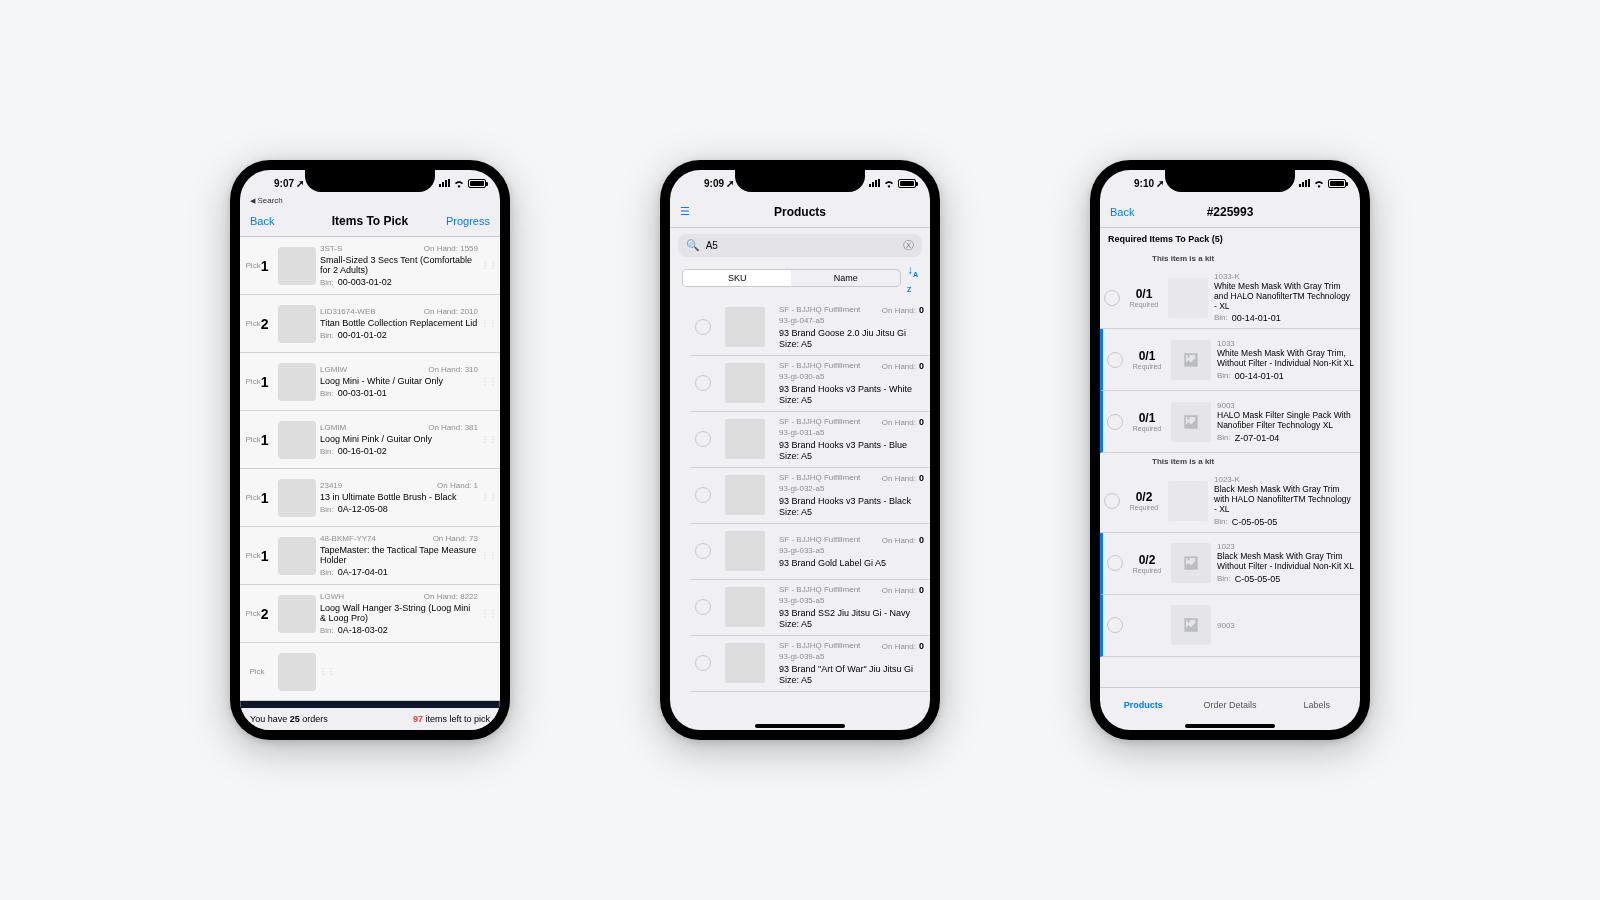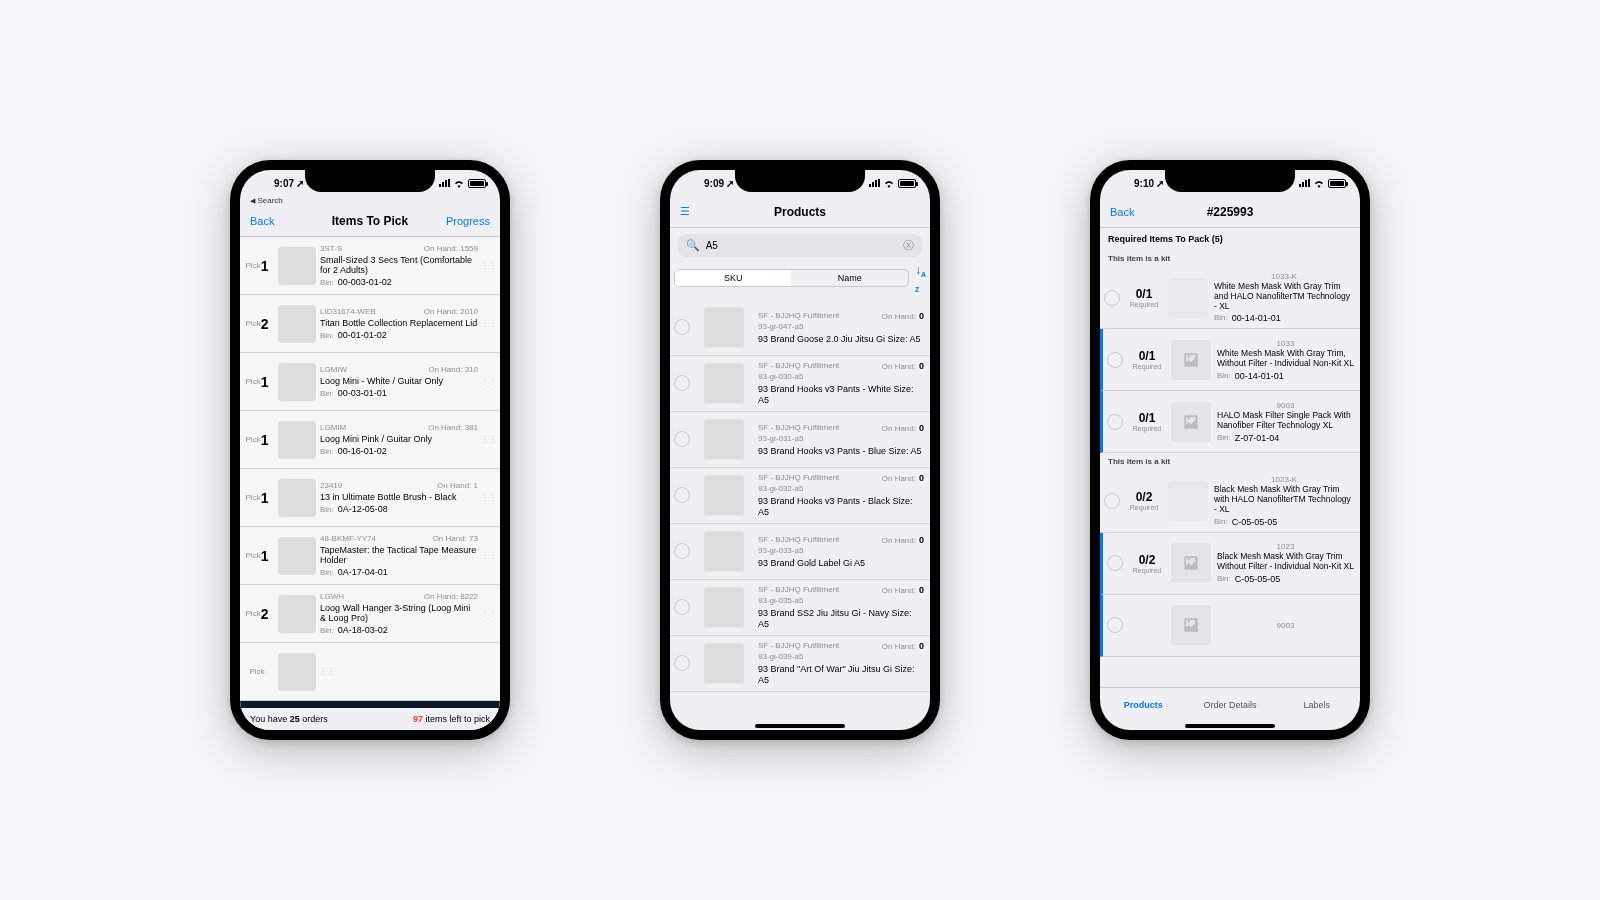--- a/index.html
+++ b/index.html
@@ -126,66 +126,67 @@
 .search-wrap { padding:6px 8px; }
 .search-box {
   display:flex; align-items:center;
   background:#e3e3e8; border-radius:8px;
   padding:4px 8px; gap:6px;
 }
 .search-box input {
   flex:1; border:none; background:transparent; outline:none; font-size:10px;
 }
 .search-box .clear { color:#8e8e93; font-size:11px; }
-.seg-wrap { display:flex; align-items:center; padding:0 4px 6px; gap:6px; }
+.seg-wrap { display:flex; align-items:center; padding:0 12px 6px; gap:6px; }
 .seg {
   flex:1; display:flex; border:1px solid #c8c7cc; border-radius:5px; overflow:hidden; background:#efeff4;
 }
 .seg-btn { flex:1; text-align:center; font-size:9px; padding:3px 0; }
 .seg-btn.active { background:#fff; }
 .sort-ico { color:#007aff; font-size:12px; font-weight:600; }
 .prod-list { flex:1; overflow:hidden; }
 .prod-row {
   display:flex; align-items:center; gap:14px;
   border-bottom:1px solid #d1d1d6;
   padding:4px 6px 4px 4px;
   min-height:56px;
+  margin-left:21px;
 }
 .prod-row .radio { width:16px; height:16px; border:1.5px solid #c7c7cc; border-radius:50%; flex-shrink:0; }
 .prod-row .pthumb { width:40px; height:40px; background:#ddd; border-radius:2px; flex-shrink:0;}
 .prod-body { flex:1; display:flex; flex-direction:column; gap:1px; }
 .prod-body .ln1 { display:flex; justify-content:space-between; font-size:8px; color:#8e8e93; }
 .prod-body .sku { font-size:8px; color:#8e8e93; }
 .prod-body .pname { font-size:9px; color:#000; line-height:1.15; margin-top:2px; }
 .prod-body .onhand { display:flex; gap:3px; align-items:baseline; font-size:8px; color:#8e8e93; }
 .prod-body .onhand .ohv { color:#000; font-weight:600; font-size:9px; }
 
 
 .req-head {
   font-size:9px; font-weight:600; padding:6px 8px;
 }
 .kit-head {
-  font-size:8px; font-weight:600; padding:4px 8px; color:#444;
+  font-size:8px; font-weight:600; padding:4px 8px; color:#444;margin-left:44px;
 }
 .kit-sub {
   border-left:3px solid #007aff;
 }
 .pack-row {
   display:flex; align-items:center; gap:6px;
   border-bottom:1px solid #d1d1d6;
   padding:5px 6px 5px 4px;
   min-height:62px;
 }
 .pack-row .radio { width:16px; height:16px; border:1.5px solid #c7c7cc; border-radius:50%; flex-shrink:0; }
 .req-col { width:36px; display:flex; flex-direction:column; align-items:center; }
 .req-col .frac { font-size:12px; font-weight:600; }
 .req-col .rq { font-size:7px; color:#8e8e93; }
 .pack-thumb { width:40px; height:40px; background:#e8e8ec; border-radius:3px; display:flex; align-items:center; justify-content:center; color:#bbb; font-size:7px; flex-shrink:0;}
 .pack-body { flex:1; display:flex; flex-direction:column; }
-.pack-body .psku { font-size:8px; color:#8e8e93;text-align:center; }
+.pack-body .psku { font-size:8px; color:#8e8e93; }
 .pack-body .pname3 { font-size:8.5px; color:#000; line-height:1.15; margin:1px 0 2px; }
 .pack-body .bin3 { display:flex; gap:4px; font-size:8px; color:#8e8e93; }
 .pack-body .bin3 .bv { color:#000; font-weight:500; font-size:9px; }
 .tab-bar3 {
   border-top:1px solid #c8c7cc; display:flex; height:34px;
 }
 .tab-bar3 .tb { flex:1; display:flex; align-items:center; justify-content:center; font-size:9px; color:#555; }
 .tab-bar3 .tb.active { color:#007aff; font-weight:600; }
 .home-ind { height:4px; width:90px; background:#000; border-radius:3px; margin:3px auto 2px; }
 .ph3-list { flex:1; overflow:hidden; }

